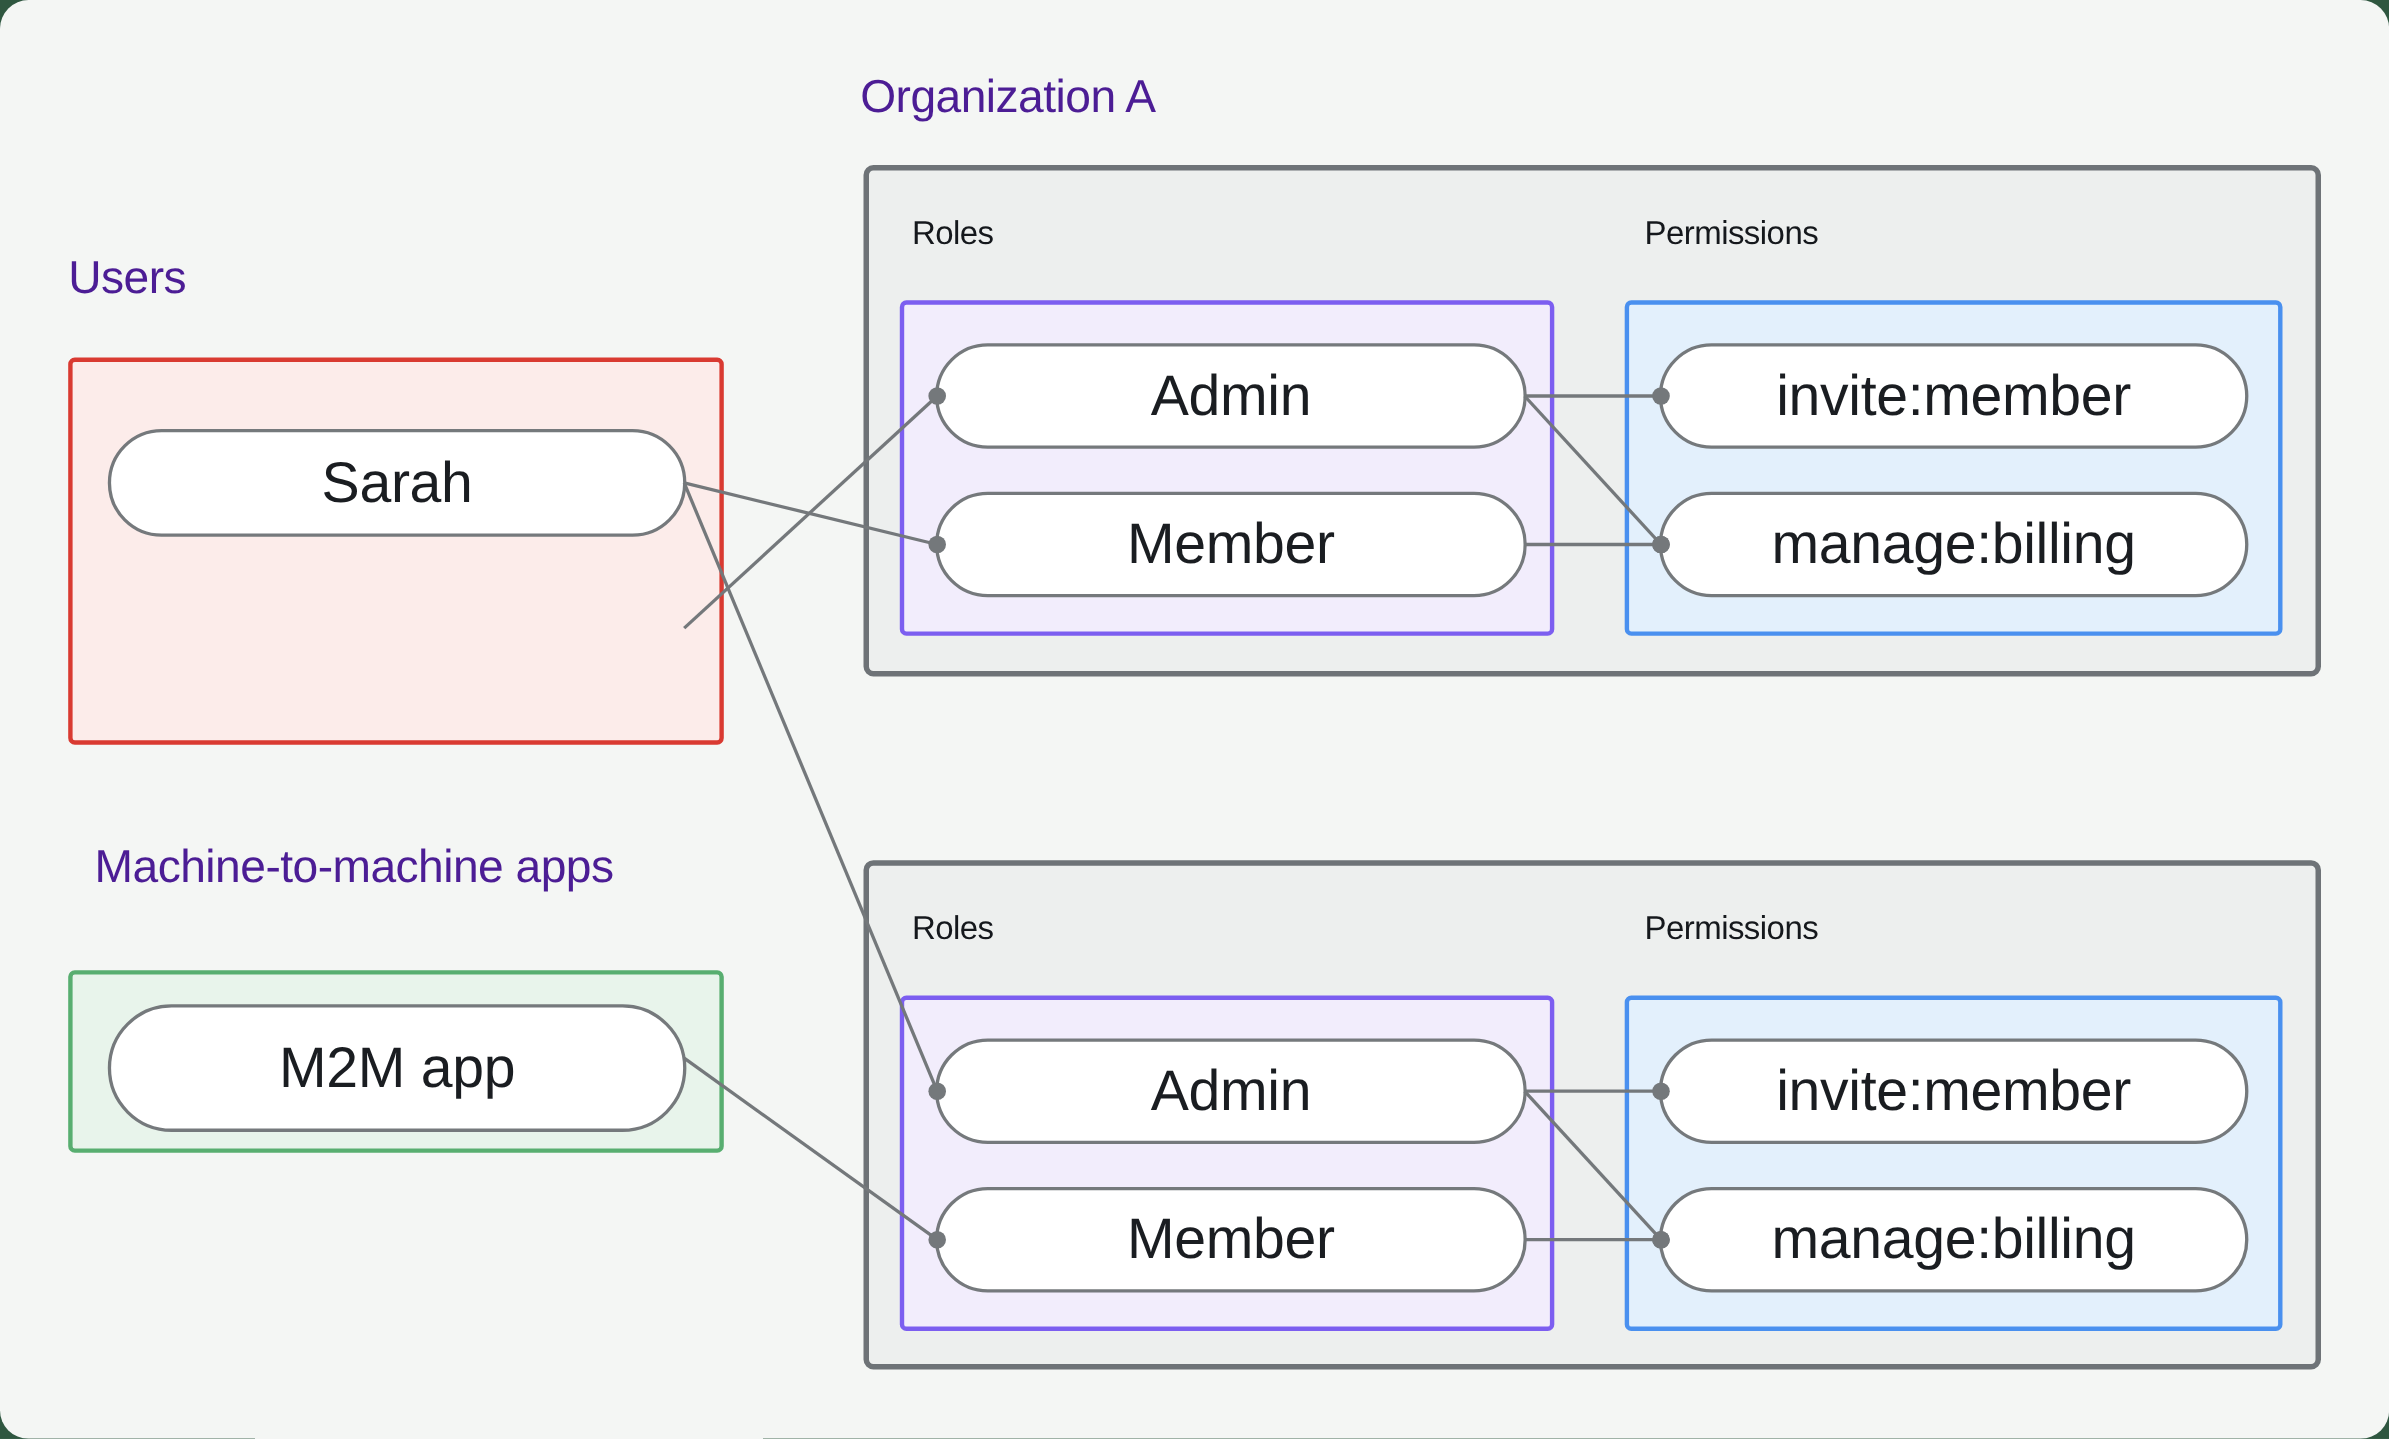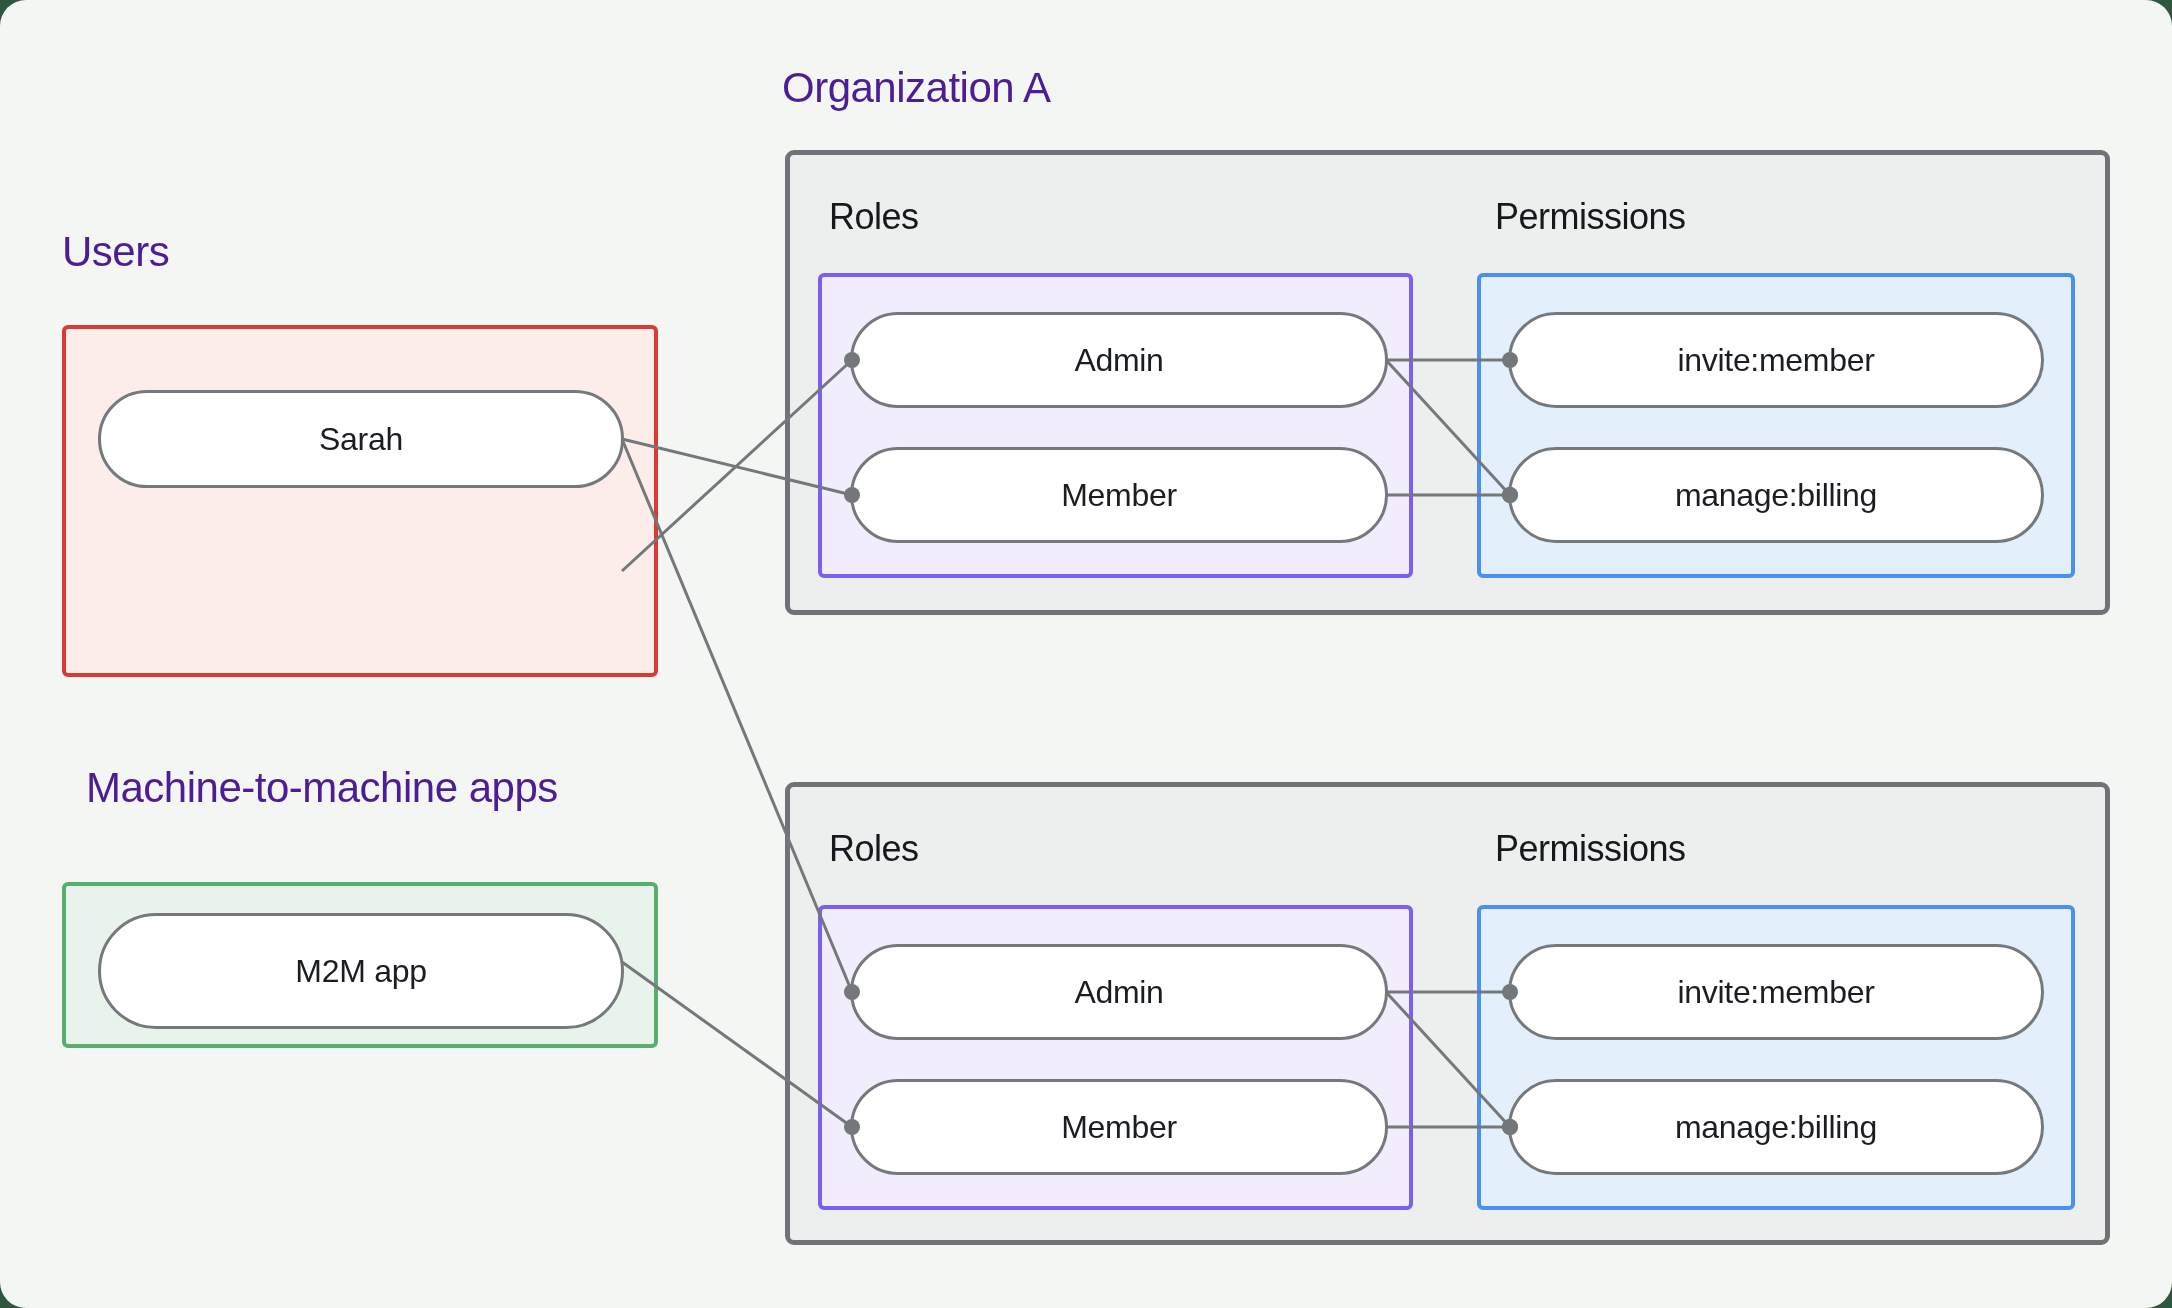--- a/index.html
+++ b/index.html
@@ -5,36 +5,36 @@
   html,body{margin:0;padding:0;background:#2f5740;font-family:"Liberation Sans","DejaVu Sans",sans-serif;}
   .page{
     position:relative;width:2172px;height:1308px;background:#f4f6f4;
     border-radius:26px;overflow:hidden;
   }
   .sec-label{
     position:absolute;font-size:42px;font-weight:500;color:#4c1d95;
     letter-spacing:-0.5px;white-space:nowrap;
   }
   .inner-label{
-    position:absolute;font-size:36px;font-weight:500;color:#15181c;
+    position:absolute;font-size:30px;font-weight:500;color:#15181c;
     letter-spacing:-0.5px;white-space:nowrap;
   }
   .org-box{
     position:absolute;background:#edefee;border:5px solid #6e7377;border-radius:9px;
     box-sizing:border-box;
   }
   .group-box{position:absolute;border-radius:6px;box-sizing:border-box;}
   .users-box{left:62px;top:325px;width:596px;height:352px;background:#fcecea;border:4px solid #d93a31;}
   .m2m-box{left:62px;top:882px;width:596px;height:166px;background:#e8f4eb;border:4px solid #58ae70;}
   .roles-box{background:#f2edfc;border:4px solid #7c5ef0;}
   .perms-box{background:#e3f0fc;border:4px solid #4a90ef;}
   .pill{
     position:absolute;background:#ffffff;border:3px solid #75797c;border-radius:60px;
     box-sizing:border-box;display:flex;align-items:center;justify-content:center;
-    font-size:32px;font-weight:400;color:#1a1d21;letter-spacing:-0.3px;
+    font-size:52px;font-weight:400;color:#1a1d21;letter-spacing:-0.3px;
   }
   
   .pill-sarah{left:98px;top:390px;width:526px;height:98px;}
   .pill-john{left:98px;top:522px;width:526px;height:98px;}
   .pill-m2m{left:98px;top:913px;width:526px;height:116px;}
   
   .users-label{left:62px;top:228px;}
   .m2m-label{left:62px;top:764px;margin-left:24px;}
   .orgA-title{left:782px;top:64px;}
   .orgB-title{left:782px;top:696px;}

